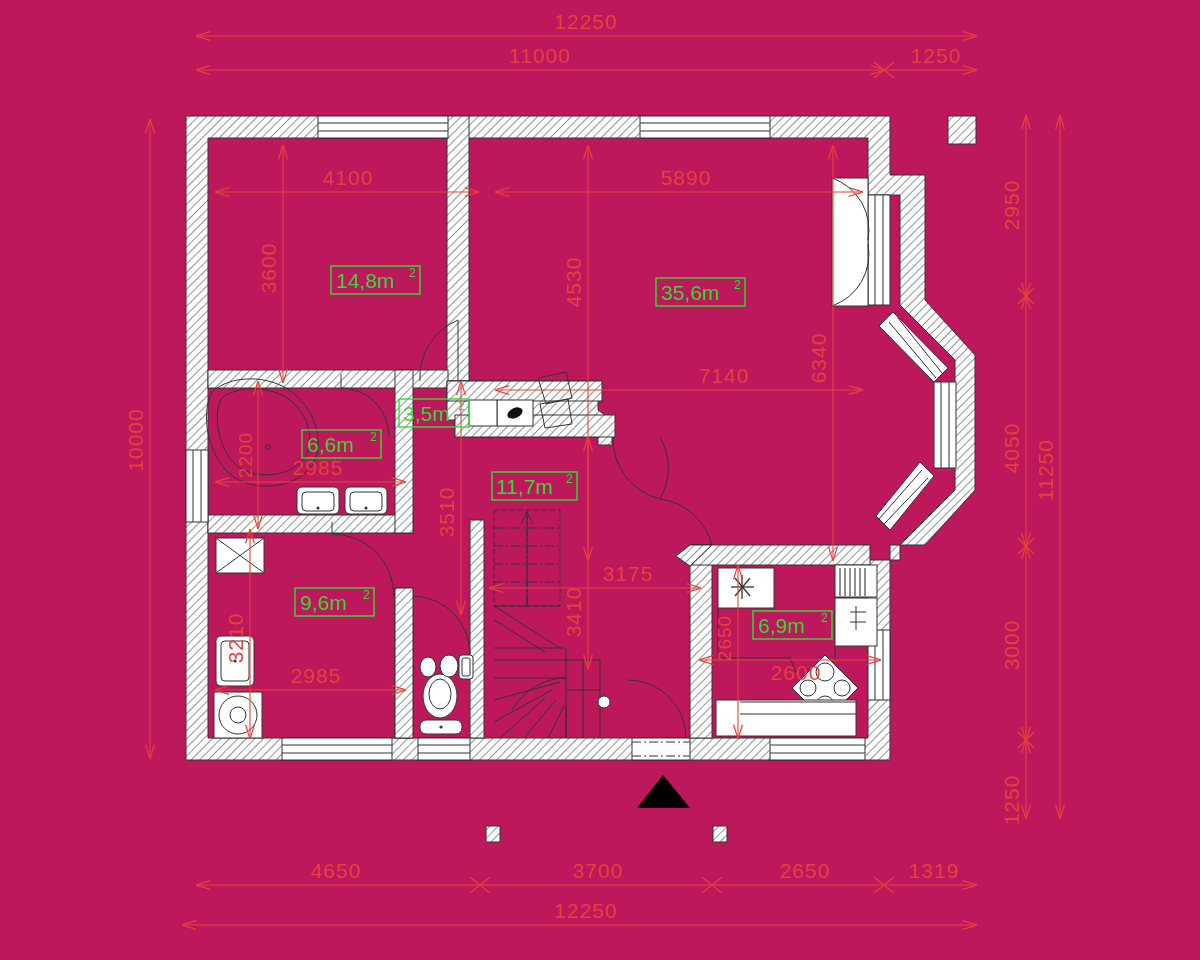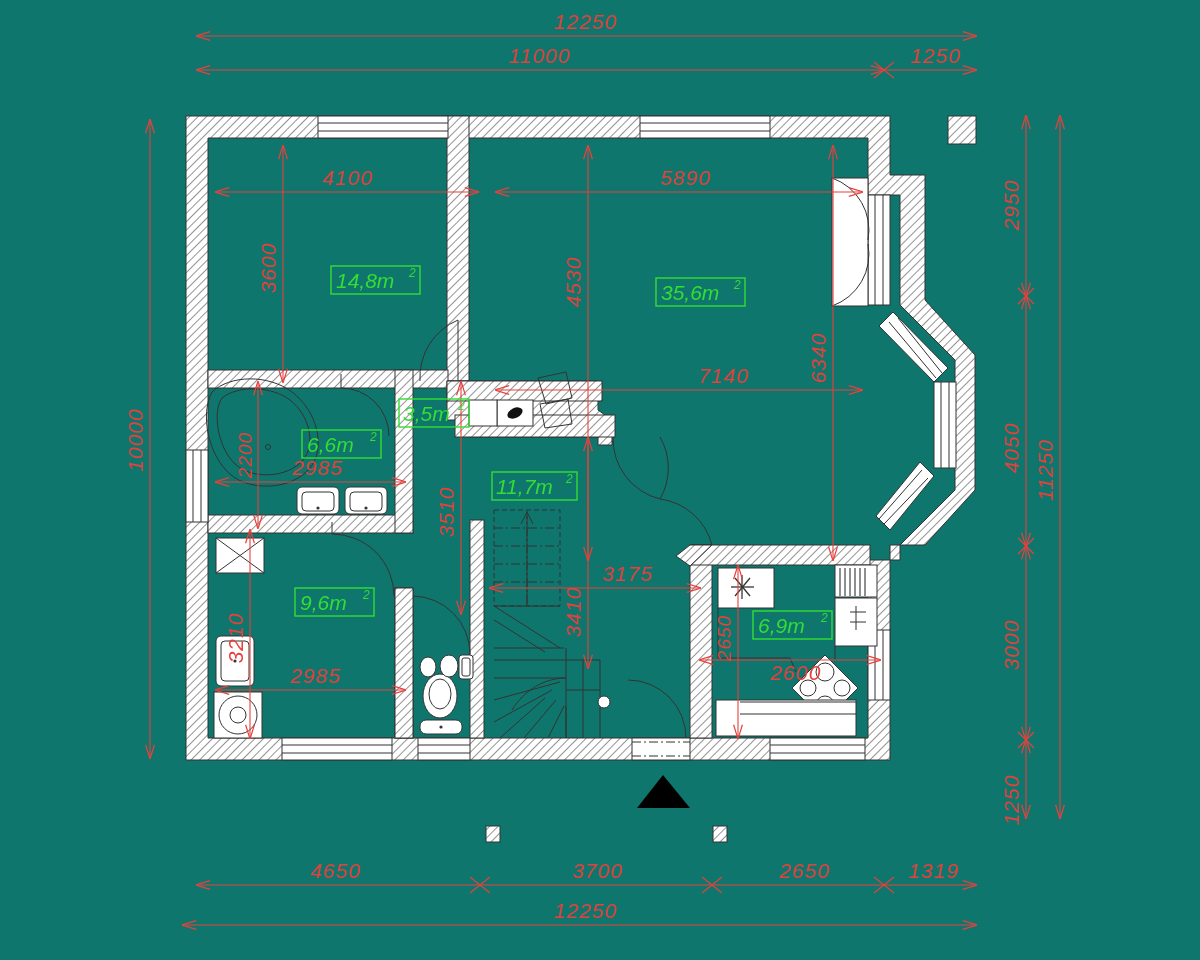--- a/index.html
+++ b/index.html
@@ -1,18 +1,18 @@
 <!DOCTYPE html>
 <html><head>
 <meta charset="utf-8">
 <title>Floor Plan</title>
 <style>
   html,body{margin:0;padding:0;background:#ffffff;}
   body{font-family:"Liberation Sans",sans-serif;}
-  #stage{position:relative;width:1200px;height:960px;background:#0f766e;overflow:hidden;font-style:italic;}
+  #stage{position:relative;width:1200px;height:960px;background:#be185d;overflow:hidden;}
   svg#plan{position:absolute;left:0;top:0;width:1200px;height:960px;}
   .dimtext{font-family:"Liberation Sans",sans-serif;font-size:21px;fill:#e8413c;letter-spacing:1px;}
   .dimtext-sm{font-family:"Liberation Sans",sans-serif;font-size:19px;fill:#e8413c;letter-spacing:1px;}
   .arealabel{font-family:"Liberation Sans",sans-serif;font-size:21px;fill:#33dd33;}
   .arealabel-sup{font-family:"Liberation Sans",sans-serif;font-size:12px;fill:#33dd33;}
   .dimline{stroke:#e8413c;stroke-width:1.1;fill:none;}
   .dimtick{stroke:#e8413c;stroke-width:1.1;fill:none;}
   .wall{fill:url(#hatch);stroke:#333333;stroke-width:1;}
   .thin{stroke:#333333;stroke-width:1;fill:none;}
   .thinfill{stroke:#333333;stroke-width:1;fill:#ffffff;}

